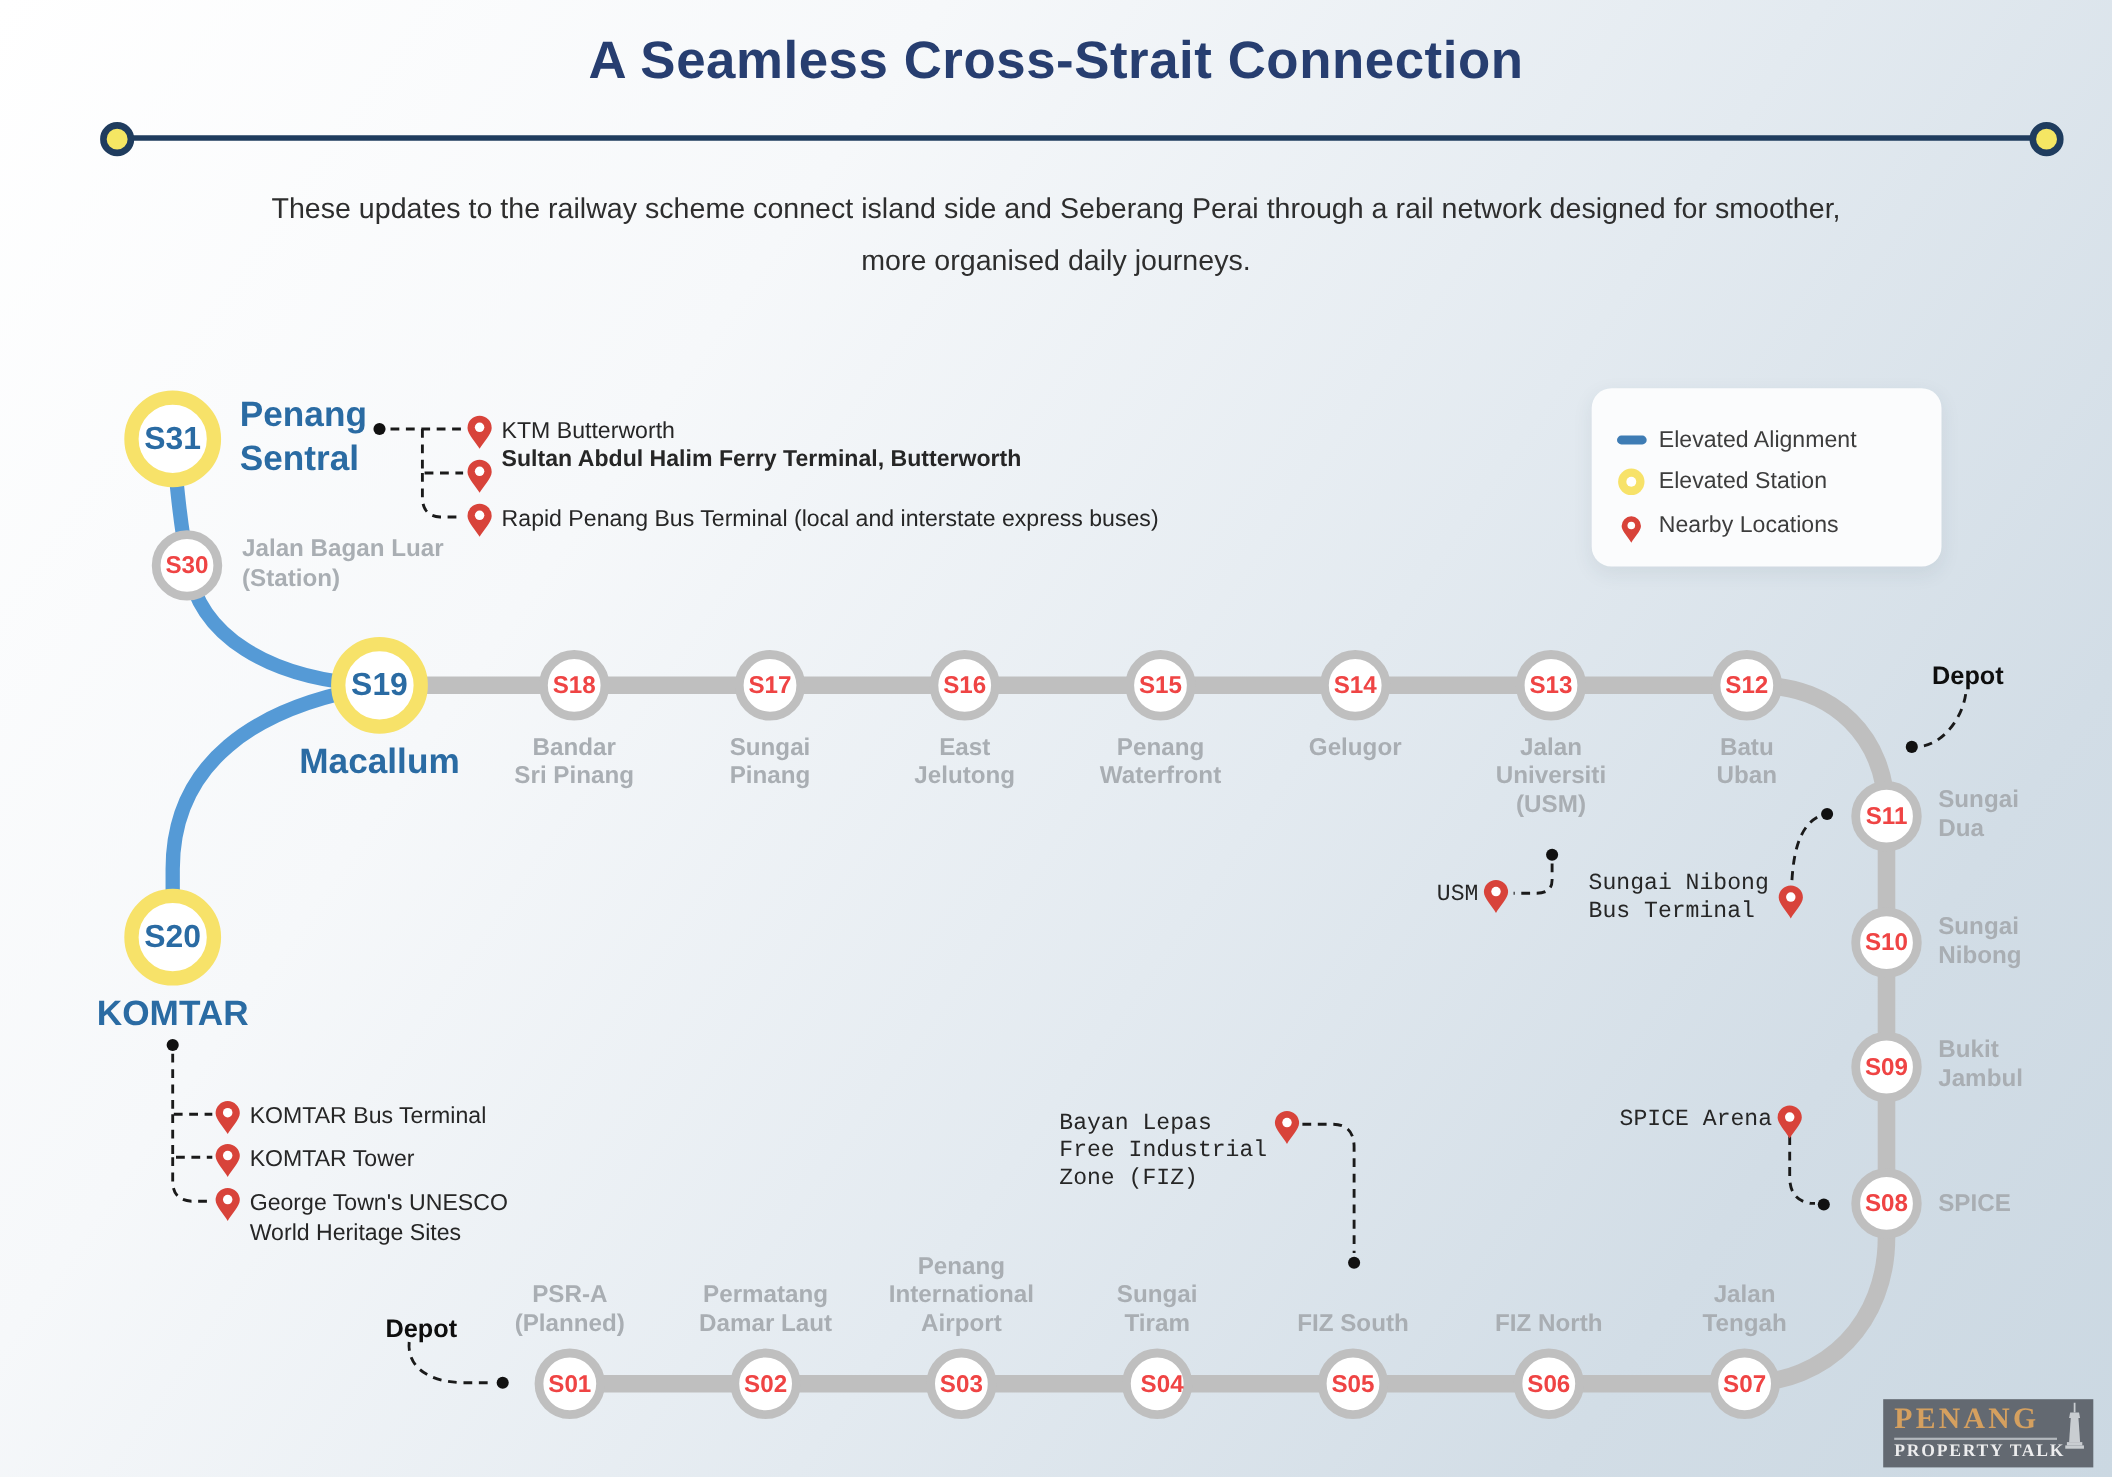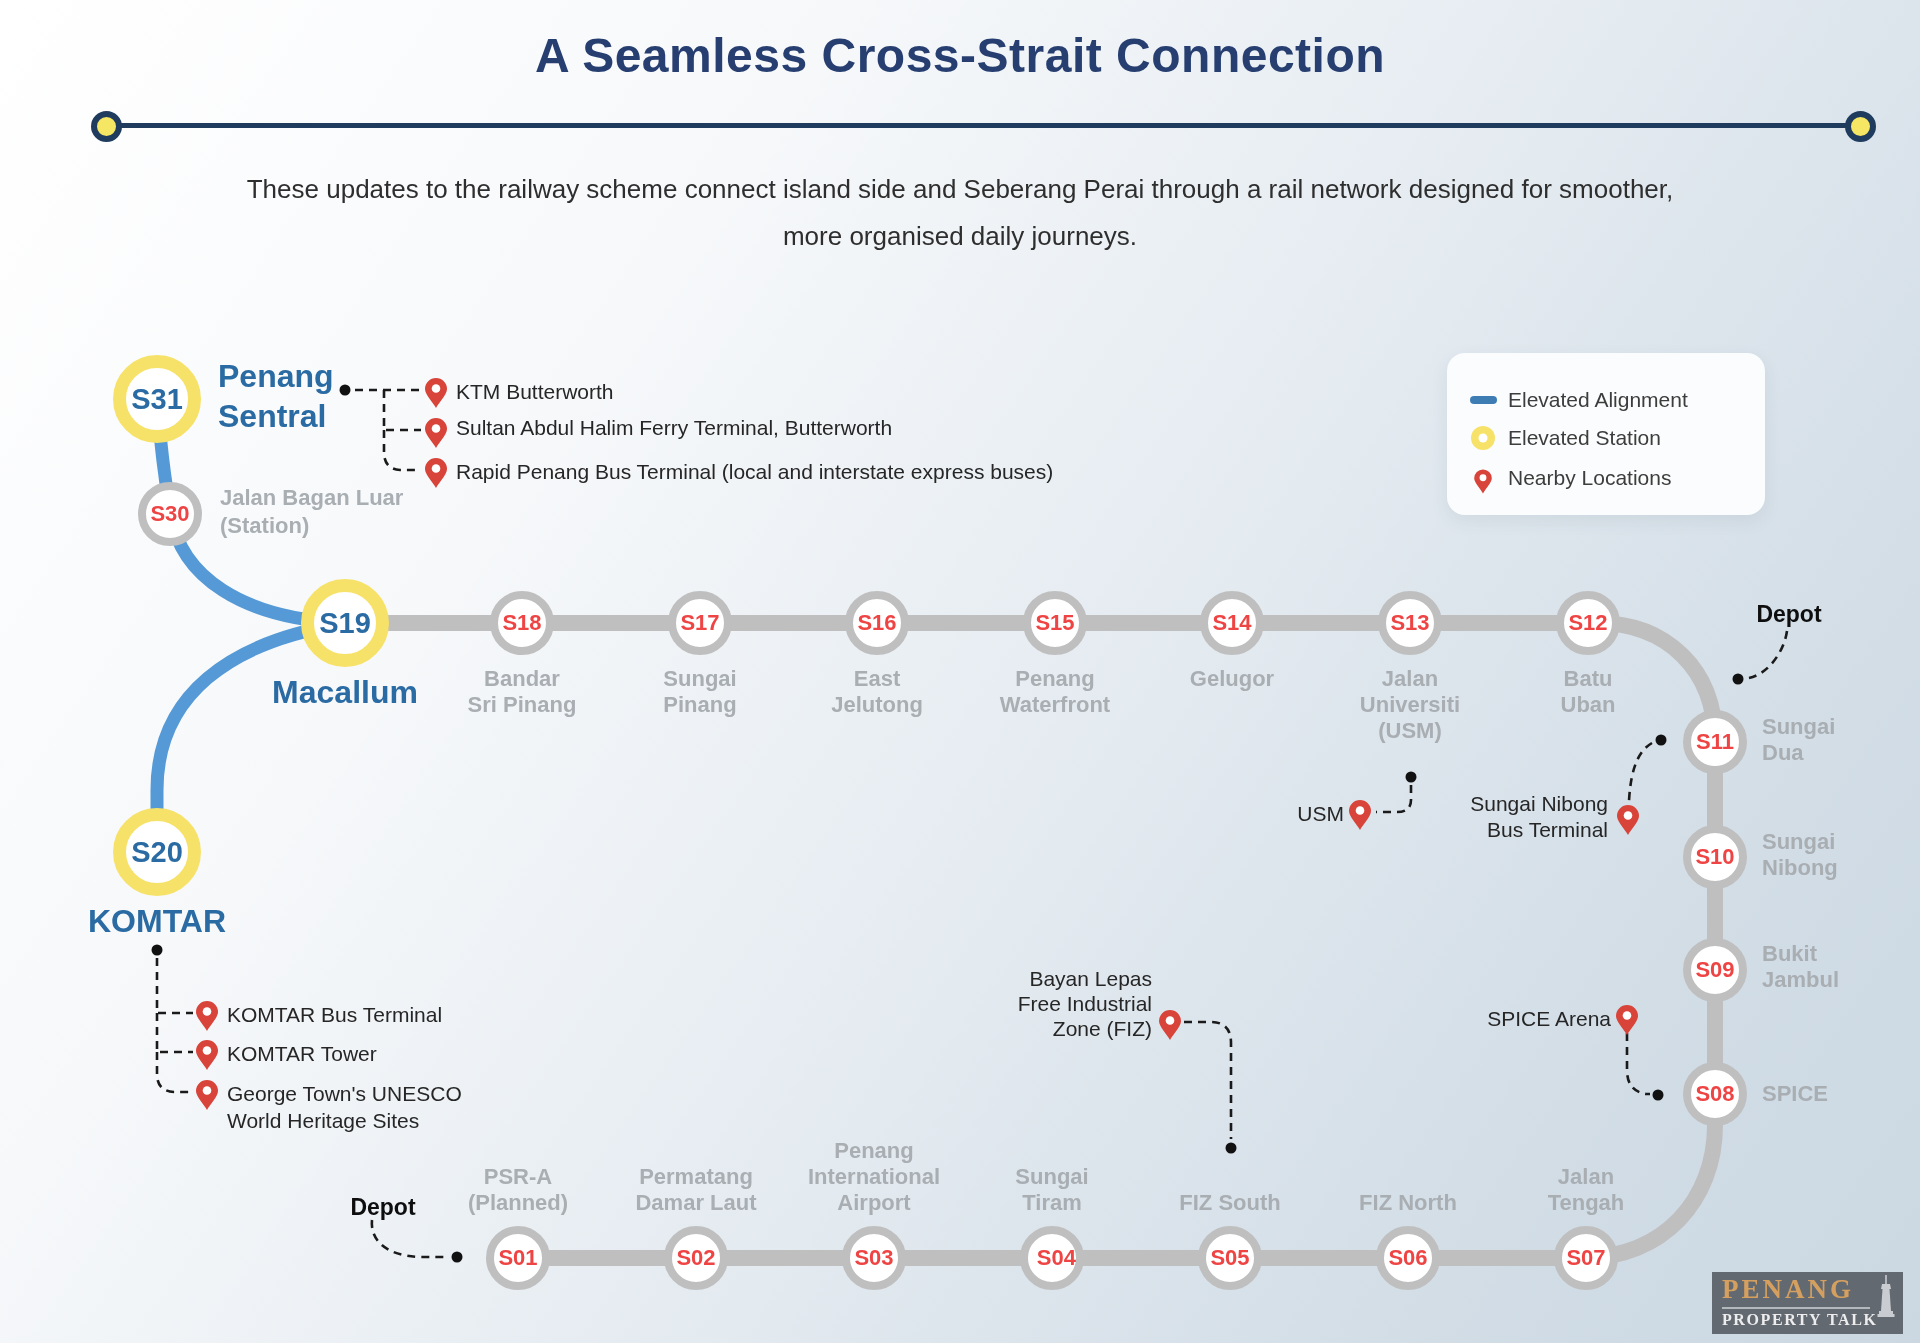--- a/index.html
+++ b/index.html
@@ -20,21 +20,21 @@
   .st{border-radius:50%;background:#fff;text-align:center;box-sizing:border-box;}
   .st.minor{width:64px;height:64px;border:8px solid #bfbfbf;}
   .st.minor .code{display:block;line-height:48px;font-size:22px;font-weight:bold;color:#ef4444;}
   .st.major{width:88px;height:88px;border:13px solid #f7e269;text-align:center;}
   .st.major .code{display:block;line-height:62px;font-size:29px;font-weight:bold;color:#2a6ba3;}
   
   .lbl{white-space:pre-line;}
   .glbl{font-size:22px;line-height:26px;font-weight:bold;color:#a9aeb3;}
   .blbl{font-size:32px;line-height:40px;font-weight:bold;color:#2a6ba3;}
   .center{text-align:center;}
-  .right{text-align:right;}
+  .right{text-align:left;font-family:Liberation Mono, monospace;}
   .nearby-lbl{font-size:21px;line-height:27px;color:#262626;}
   .depot-lbl{font-size:23px;font-weight:bold;color:#0e0e0e;text-align:center;width:100px;}
   
   .legend{left:1447px;top:353px;width:318px;height:162px;background:#fbfcfd;border-radius:18px;
           box-shadow:0 6px 18px rgba(40,60,80,.08);}
   .legend-text{font-size:21px;color:#3d3d3d;left:1508px;}
   
   .logo{left:1712px;top:1272px;width:191px;height:62px;background:rgba(93,99,106,.95);}
   .logo-l1{left:10px;top:2px;font-family:"Liberation Serif","DejaVu Serif",serif;font-weight:bold;
            font-size:27px;letter-spacing:3px;color:#d5a05f;}
@@ -217,33 +217,33 @@
 Tiram</div>
   <div class="abs lbl glbl center" style="left:1140px;bottom:127px;width:180px;">FIZ South</div>
   <div class="abs lbl glbl center" style="left:1318px;bottom:127px;width:180px;">FIZ North</div>
   <div class="abs lbl glbl center" style="left:1496px;bottom:127px;width:180px;">Jalan
 Tengah</div>
 
   <div class="abs depot-lbl" style="left:1739px;top:601px;">Depot</div>
   <div class="abs depot-lbl" style="left:333px;top:1194px;">Depot</div>
 
   <div class="abs nearby-lbl" style="left:456px;top:378px;">KTM Butterworth</div>
-  <div class="abs nearby-lbl" style="left:456px;top:414px;">Sultan Abdul Halim Ferry Terminal, Butterworth</div>
+  <div class="abs nearby-lbl" style="left:456px;top:404px;font-weight:bold;">Sultan Abdul Halim Ferry Terminal, Butterworth</div>
   <div class="abs nearby-lbl" style="left:456px;top:458px;">Rapid Penang Bus Terminal (local and interstate express buses)</div>
 
   <div class="abs nearby-lbl" style="left:227px;top:1001px;">KOMTAR Bus Terminal</div>
   <div class="abs nearby-lbl" style="left:227px;top:1040px;">KOMTAR Tower</div>
   <div class="abs nearby-lbl lbl" style="left:227px;top:1080px;">George Town's UNESCO
 World Heritage Sites</div>
 
   <div class="abs nearby-lbl right" style="right:576px;top:800px;">USM</div>
   <div class="abs nearby-lbl right lbl" style="right:312px;top:791px;line-height:26px;">Sungai Nibong
 Bus Terminal</div>
   <div class="abs nearby-lbl right" style="right:309px;top:1005px;">SPICE Arena</div>
-  <div class="abs nearby-lbl right lbl" style="right:768px;top:966px;line-height:25px;">Bayan Lepas
+  <div class="abs nearby-lbl right lbl" style="right:768px;top:1009px;line-height:25px;">Bayan Lepas
 Free Industrial
 Zone (FIZ)</div>
 
   <div class="abs legend"></div>
   <svg class="abs" style="left:1447px;top:353px;" width="318" height="162" viewBox="0 0 318 162">
     <rect x="23" y="43" width="27" height="8" rx="4" fill="#3e7cb4"></rect>
     <circle cx="36" cy="85" r="12" fill="#f7e269"></circle>
     <circle cx="36" cy="85" r="4.5" fill="#ffffff"></circle>
     <g transform="translate(36,126) scale(0.8)">
       <path d="M0,18 C-3,12.5 -11,4.5 -11,-1 A11,11 0 1,1 11,-1 C11,4.5 3,12.5 0,18 Z" fill="#d8433a"></path>

